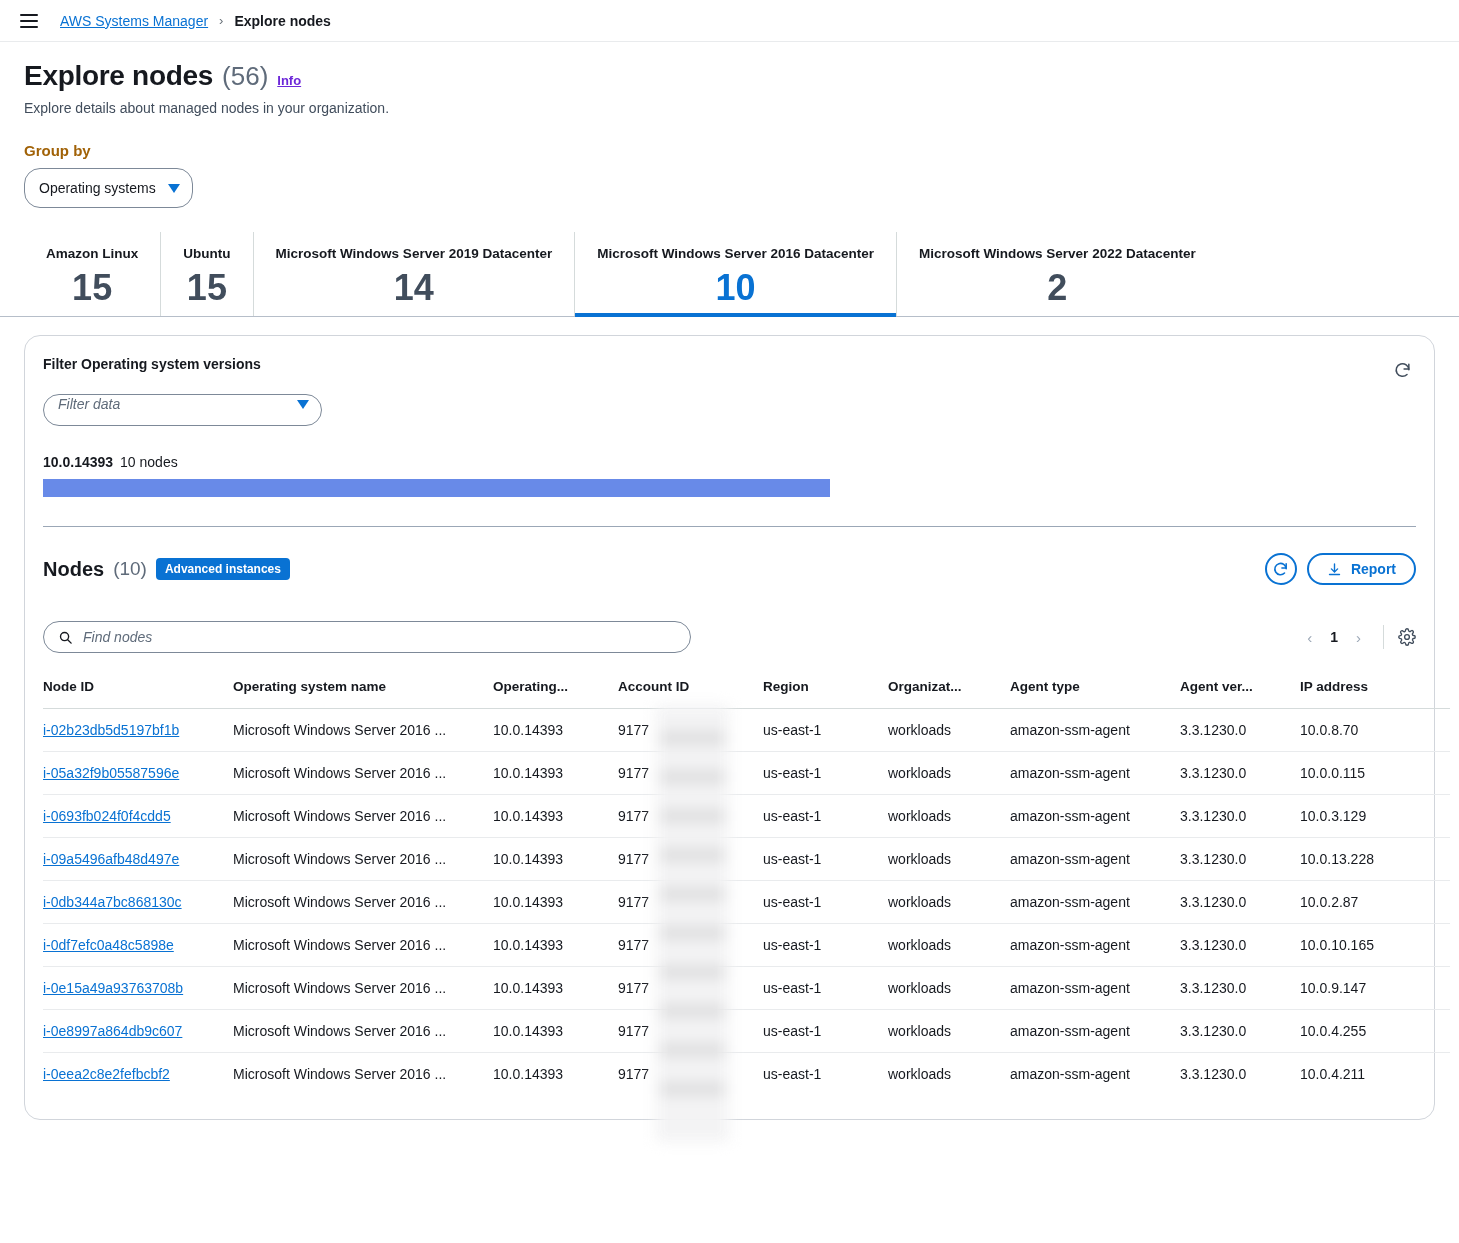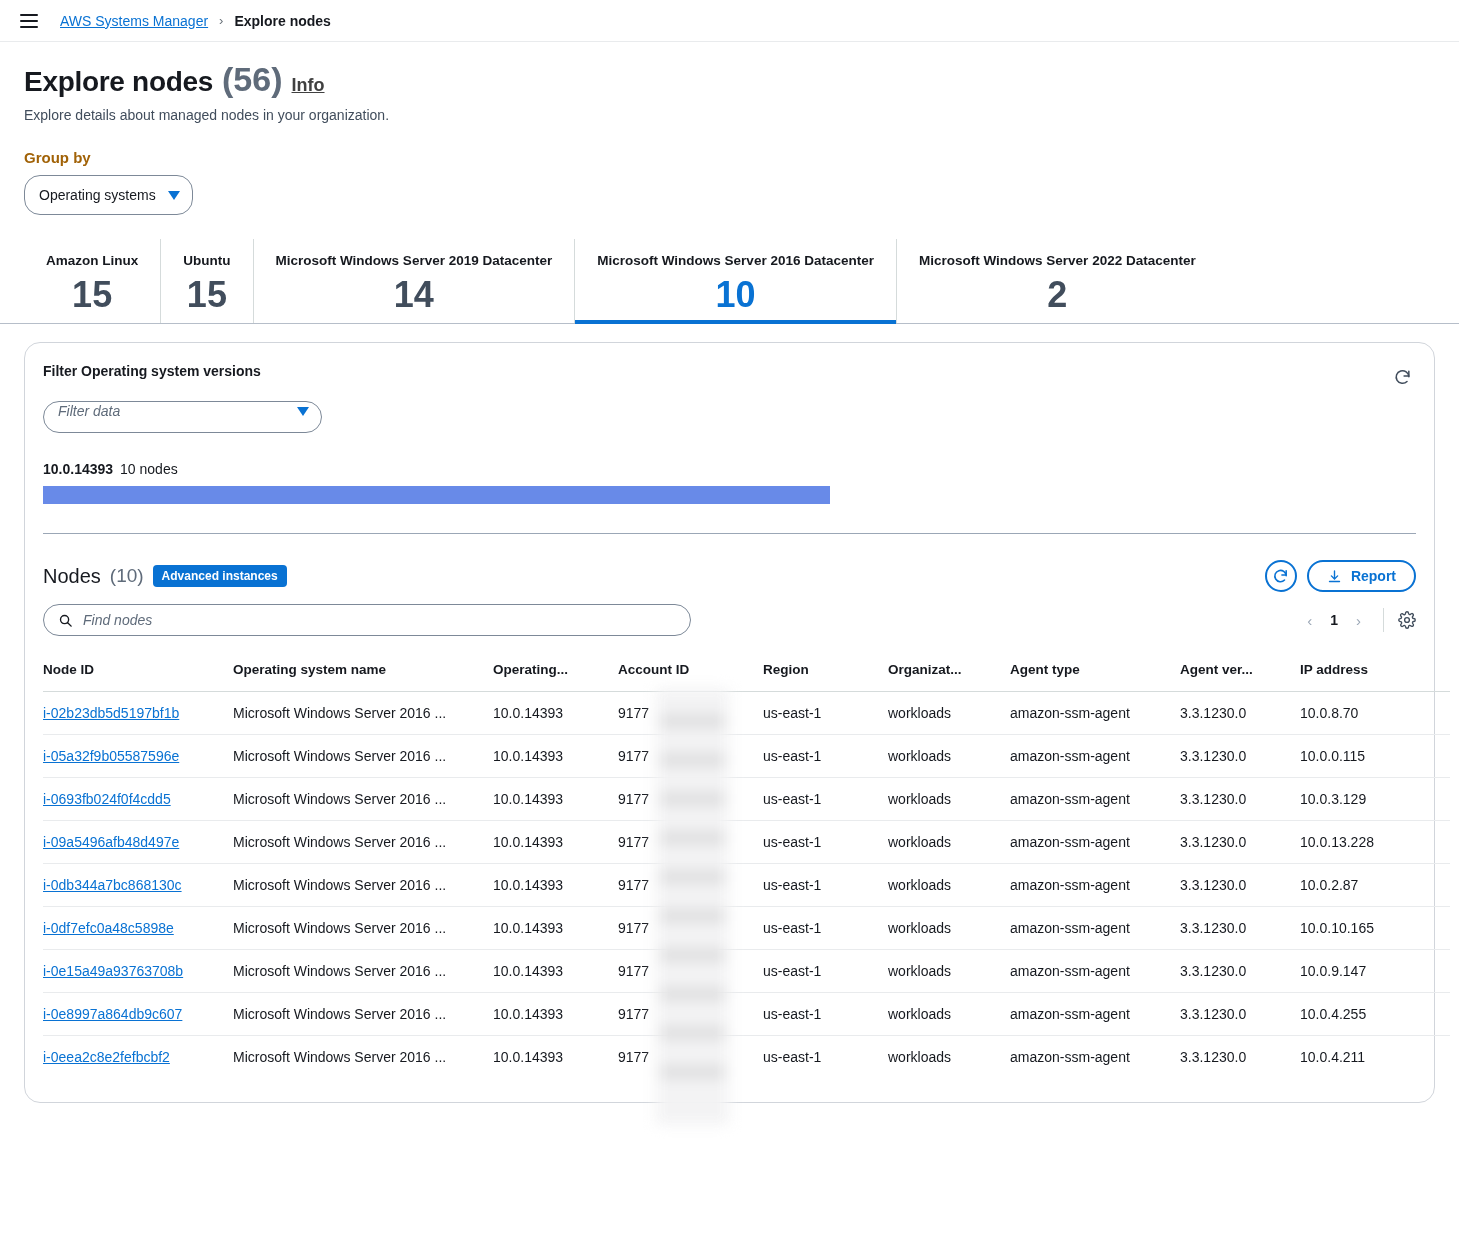--- a/index.html
+++ b/index.html
@@ -33,22 +33,22 @@
   }
   .crumb-sep {
     color: #687078; margin: 0 11px; font-size: 13px; font-weight: 400;
   }
   .crumb-current { color: #16191f; font-weight: bold; font-size: 14px; }
 
   
   .page-head { padding: 18px 24px 0 24px; }
   .title-row { display: flex; align-items: baseline; gap: 9px; }
   .title-main { font-size: 28px; font-weight: bold; color: #16191f; letter-spacing: -0.3px; }
-  .title-count { font-size: 34px; font-weight: 700; color: #5f6b7a; }
-  .title-info { font-size: 18px; color: #404040; text-decoration: underline; font-weight: bold; cursor: pointer; }
+  .title-count { font-size: 26px; font-weight: 400; color: #5f6b7a; }
+  .title-info { font-size: 13px; color: #6d28d9; text-decoration: underline; font-weight: bold; cursor: pointer; }
   .page-sub { margin-top: 8px; font-size: 14px; color: #414d5c; }
 
   
   .groupby-wrap { padding: 26px 24px 0 24px; }
   .groupby-label { font-size: 15px; font-weight: bold; color: #a16207; }
   .select-box {
     margin-top: 9px;
     display: inline-flex; align-items: center; gap: 12px;
     height: 40px; padding: 0 12px 0 14px;
     border: 1px solid #7d8998; border-radius: 16px;
@@ -113,42 +113,42 @@
   .bar-fill { height: 100%; background: #688ae8; }
 
   .divider { margin-top: 29px; border-top: 1px solid #9ba7b6; }
 
   
   .nodes-head {
     margin-top: 26px;
     display: flex; align-items: center; justify-content: space-between;
   }
   .nodes-title { display: flex; align-items: center; gap: 9px; }
-  .nodes-title .t { font-size: 20px; font-weight: normal; color: #16191f; }
+  .nodes-title .t { font-size: 20px; font-weight: bold; color: #16191f; }
   .nodes-title .c { font-size: 19px; font-weight: 400; color: #5f6b7a; }
   .badge {
     background: #0972d3; color: #fff; font-size: 12px; font-weight: bold;
     padding: 4px 9px; border-radius: 4px;
   }
   .head-actions { display: flex; align-items: center; gap: 10px; }
   .circle-btn {
     width: 32px; height: 32px; border-radius: 50%;
     border: 2px solid #0972d3; background: #fff;
     display: flex; align-items: center; justify-content: center; cursor: pointer;
     color: #0972d3;
   }
   .report-btn {
     height: 32px; border: 2px solid #0972d3; border-radius: 16px;
     background: #fff; color: #0972d3; font-size: 14px; font-weight: bold;
     display: flex; align-items: center; gap: 9px; padding: 0 18px; cursor: pointer;
     font-family: "Liberation Sans", sans-serif;
   }
 
   .search-row {
-    margin-top: 12px;
+    margin-top: 36px;
     display: flex; align-items: center; justify-content: space-between;
   }
   .search-box {
     width: 648px; height: 32px;
     border: 1px solid #7d8998; border-radius: 16px;
     display: flex; align-items: center; gap: 10px; padding: 0 14px;
     background: #fff;
   }
   .search-box span { font-size: 14px; color: #5f6b7a; font-style: italic; }
   .pager { display: flex; align-items: center; gap: 6px; }

